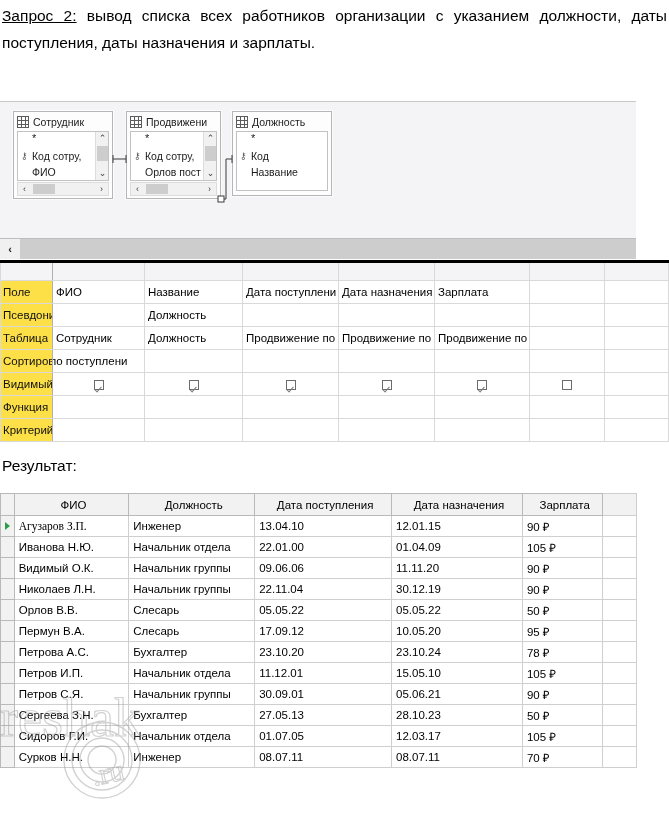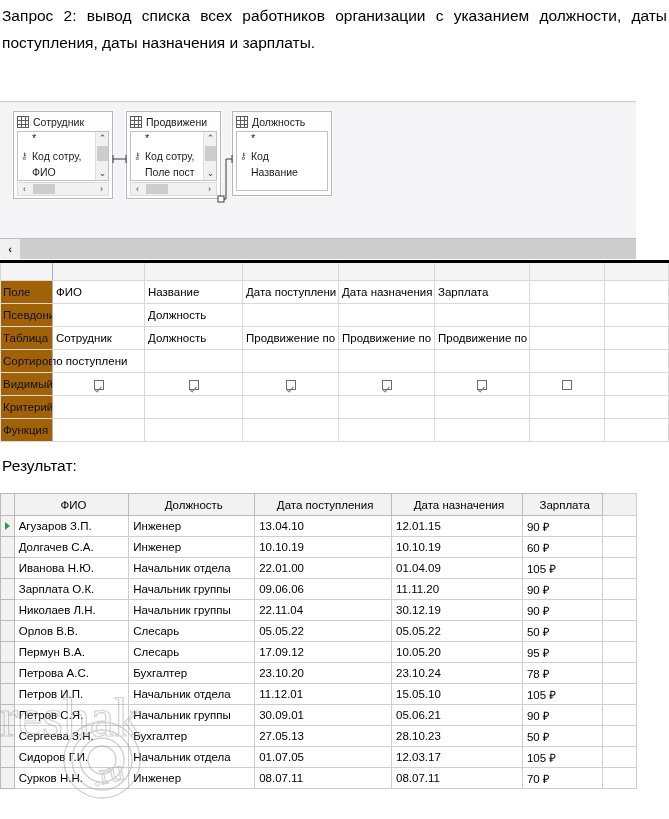--- a/index.html
+++ b/index.html
@@ -21,20 +21,21 @@
     position: absolute;
     left: 2px;
     top: 2px;
     width: 665px;
     font-size: 15.5px;
     line-height: 27px;
     text-align: justify;
     text-justify: inter-word;
   }
   #task-heading .q-label {
+    text-decoration: underline;
   }
   #task-heading .para-last {
     text-align: left;
   }
 
   
   #query-designer {
     position: absolute;
     left: 0px;
     top: 101px;
@@ -214,21 +215,21 @@
     white-space: nowrap;
     vertical-align: middle;
     background: #ffffff;
   }
   #qbe-grid tr.head-row td {
     height: 17px;
     background: #f4f4f6;
     border-top: none;
   }
   #qbe-grid td.rowhead {
-    background: #a16207;
+    background: #fde047;
     border-right: 1px solid #b0b0b0;
     color: #111;
     font-size: 11.5px;
     padding-left: 2px;
   }
   #qbe-grid td.cell-center { text-align: center; padding-left: 0; }
   .chk {
     display: inline-block;
     width: 10px; height: 10px;
     border: 1px solid #6b6b6b;
@@ -301,20 +302,21 @@
     position: absolute;
     left: 4px; top: 50%;
     margin-top: -4px;
     width: 0; height: 0;
     border-left: 5px solid #2e9e4b;
     border-top: 4px solid transparent;
     border-bottom: 4px solid transparent;
   }
   #result-table tr.current td.data-first {
     border: 1px dotted #555;
+    font-family: Liberation Serif, serif;
   }
   #result-table th.tail-head, #result-table td.tail-cell {
     width: 36px;
     background: #ffffff;
     border: 1px solid #cfcfcf;
     border-left: 1px solid #b9b9b9;
   }
   #result-table th.tail-head { background: #f2f2f2; }
 
   .col-fio   { width: 118px; }
@@ -384,21 +386,21 @@
         <div class="tb-row star">
           <span class="key"></span>
           <span class="fname">*</span>
         </div>
         <div class="tb-row">
           <span class="key">⚷</span>
           <span class="fname">Код сотру,</span>
         </div>
         <div class="tb-row">
           <span class="key"></span>
-          <span class="fname">Поле пост</span>
+          <span class="fname">Орлов пост</span>
         </div>
         <div class="v-scroll">
           <div class="arrow-up">⌃</div>
           <div class="thumb"></div>
           <div class="arrow-dn">⌄</div>
         </div>
       </div>
       <div class="h-scroll">
         <div class="arrow-l">‹</div>
         <div class="thumb"></div>
@@ -511,31 +513,31 @@
         <td class="rowhead">Видимый</td>
         <td class="cell-center"><span class="chk on"></span></td>
         <td class="cell-center"><span class="chk on"></span></td>
         <td class="cell-center"><span class="chk on"></span></td>
         <td class="cell-center"><span class="chk on"></span></td>
         <td class="cell-center"><span class="chk on"></span></td>
         <td class="cell-center"><span class="chk"></span></td>
         <td class="cell-center"></td>
       </tr>
       <tr>
+        <td class="rowhead">Функция</td>
+        <td></td>
+        <td></td>
+        <td></td>
+        <td></td>
+        <td></td>
+        <td></td>
+        <td></td>
+      </tr>
+      <tr>
         <td class="rowhead">Критерий</td>
-        <td></td>
-        <td></td>
-        <td></td>
-        <td></td>
-        <td></td>
-        <td></td>
-        <td></td>
-      </tr>
-      <tr>
-        <td class="rowhead">Функция</td>
         <td></td>
         <td></td>
         <td></td>
         <td></td>
         <td></td>
         <td></td>
         <td></td>
       </tr>
     </tbody>
   </table>
@@ -563,39 +565,30 @@
           </td>
           <td class="col-fio data-first">Агузаров З.П.</td>
           <td class="col-pos">Инженер</td>
           <td class="col-date1">13.04.10</td>
           <td class="col-date2">12.01.15</td>
           <td class="col-sal">90 ₽</td>
           <td class="tail-cell"></td>
         </tr>
         <tr>
           <td class="sel-cell"></td>
-          <td class="col-fio data-first">Долгачев С.А.</td>
-          <td class="col-pos">Инженер</td>
-          <td class="col-date1">10.10.19</td>
-          <td class="col-date2">10.10.19</td>
-          <td class="col-sal">60 ₽</td>
-          <td class="tail-cell"></td>
-        </tr>
-        <tr>
-          <td class="sel-cell"></td>
           <td class="col-fio data-first">Иванова Н.Ю.</td>
           <td class="col-pos">Начальник отдела</td>
           <td class="col-date1">22.01.00</td>
           <td class="col-date2">01.04.09</td>
           <td class="col-sal">105 ₽</td>
           <td class="tail-cell"></td>
         </tr>
         <tr>
           <td class="sel-cell"></td>
-          <td class="col-fio data-first">Зарплата О.К.</td>
+          <td class="col-fio data-first">Видимый О.К.</td>
           <td class="col-pos">Начальник группы</td>
           <td class="col-date1">09.06.06</td>
           <td class="col-date2">11.11.20</td>
           <td class="col-sal">90 ₽</td>
           <td class="tail-cell"></td>
         </tr>
         <tr>
           <td class="sel-cell"></td>
           <td class="col-fio data-first">Николаев Л.Н.</td>
           <td class="col-pos">Начальник группы</td>

